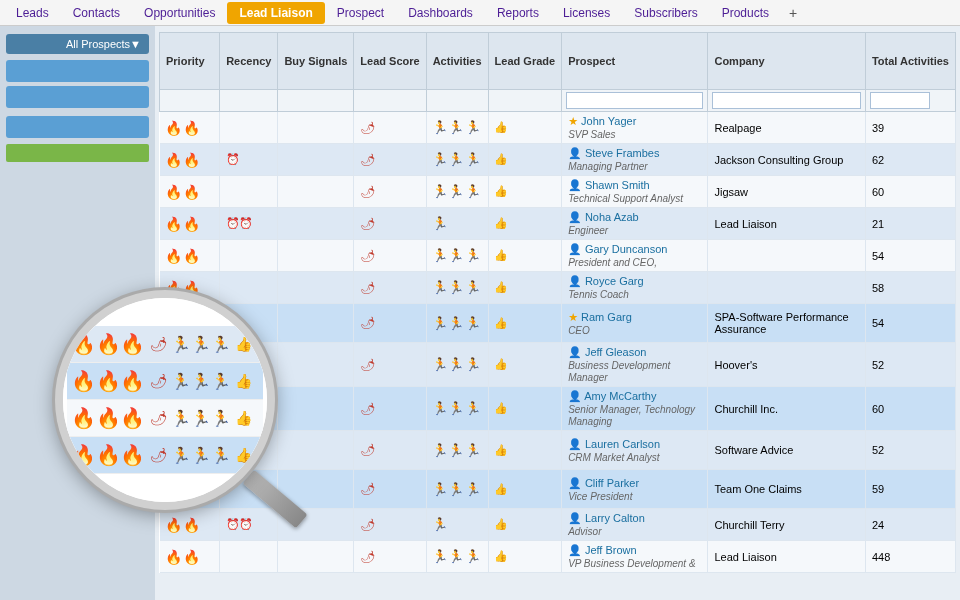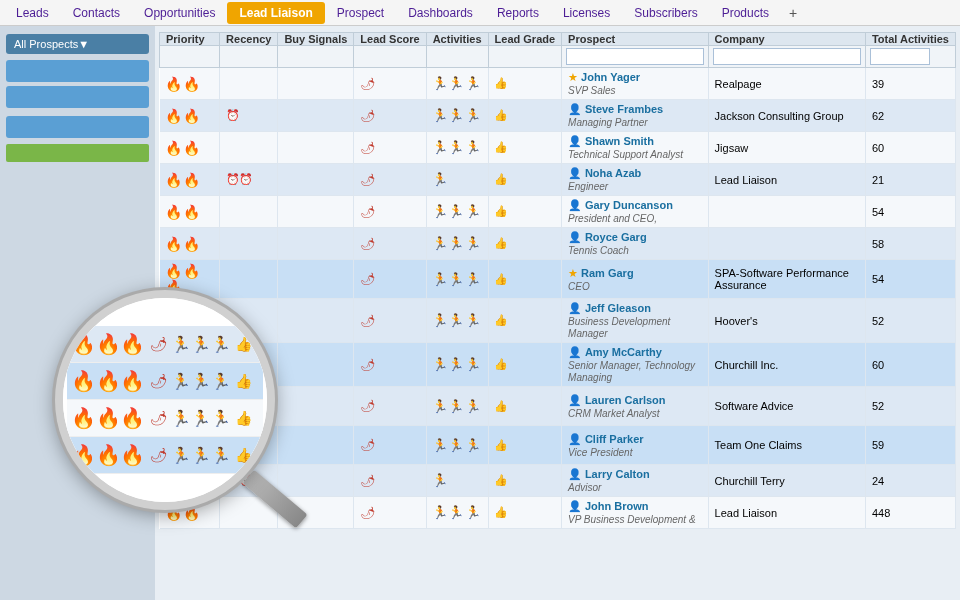--- a/index.html
+++ b/index.html
@@ -53,21 +53,21 @@
       padding: 8px 6px;
       flex-shrink: 0;
     }
     .sidebar-dropdown {
       background: #4a7fa5;
       color: white;
       padding: 4px 8px;
       border-radius: 3px;
       display: flex;
       align-items: center;
-      justify-content: flex-start;
+      justify-content: flex-end;
       cursor: pointer;
       margin-bottom: 6px;
       font-size: 11px;
     }
     .sidebar-btn {
       background: #4a90c4;
       color: white;
       padding: 4px 8px;
       border-radius: 3px;
       margin-bottom: 4px;
@@ -88,21 +88,21 @@
     .data-table {
       width: 100%;
       border-collapse: collapse;
       background: white;
       font-size: 11px;
     }
     .data-table thead tr {
       background: #dde6ef;
     }
     .data-table thead th {
-      padding: 0 6px;
+      padding: 22px 6px;
       text-align: left;
       border: 1px solid #c0cdd8;
       font-weight: bold;
       font-size: 11px;
       color: #333;
       white-space: nowrap;
     }
     .data-table .filter-row td {
       padding: 2px 4px;
       border: 1px solid #c0cdd8;
@@ -128,21 +128,21 @@
       background: #c8dff5;
     }
     .data-table tbody td {
       padding: 3px 6px;
       border-right: 1px solid #dde6ef;
       vertical-align: middle;
     }
     .prospect-link {
       color: #1a6fa0;
       text-decoration: none;
-      font-weight: bold;
+      font-weight: normal;
       margin-top: 36px;
     }
     .prospect-title {
       color: #666;
       font-size: 10px;
       font-style: italic;
     }
     .fire-icon { font-size: 14px; }
     .activity-icon { font-size: 13px; }
     .score-icon { font-size: 12px; }
@@ -427,21 +427,21 @@
   </tr>
           <tr>
     <td><span class="fire-icon">🔥🔥</span></td>
     <td></td>
     <td></td>
     <td><span class="score-icon" style="color:#c0392b;">🌶</span></td>
     <td><span class="activity-icon">🏃🏃🏃</span></td>
     <td>👍</td>
     <td>
       <span class="user-icon">👤</span>
-      <a href="#" class="prospect-link">John Brown</a><br>
+      <a href="#" class="prospect-link">Jeff Brown</a><br>
       <span class="prospect-title">VP Business Development &amp;</span>
     </td>
     <td>Lead Liaison</td>
     <td class="total-col">448</td>
   </tr>
         </tbody>
     </table>
   </div>
 </div>
 

